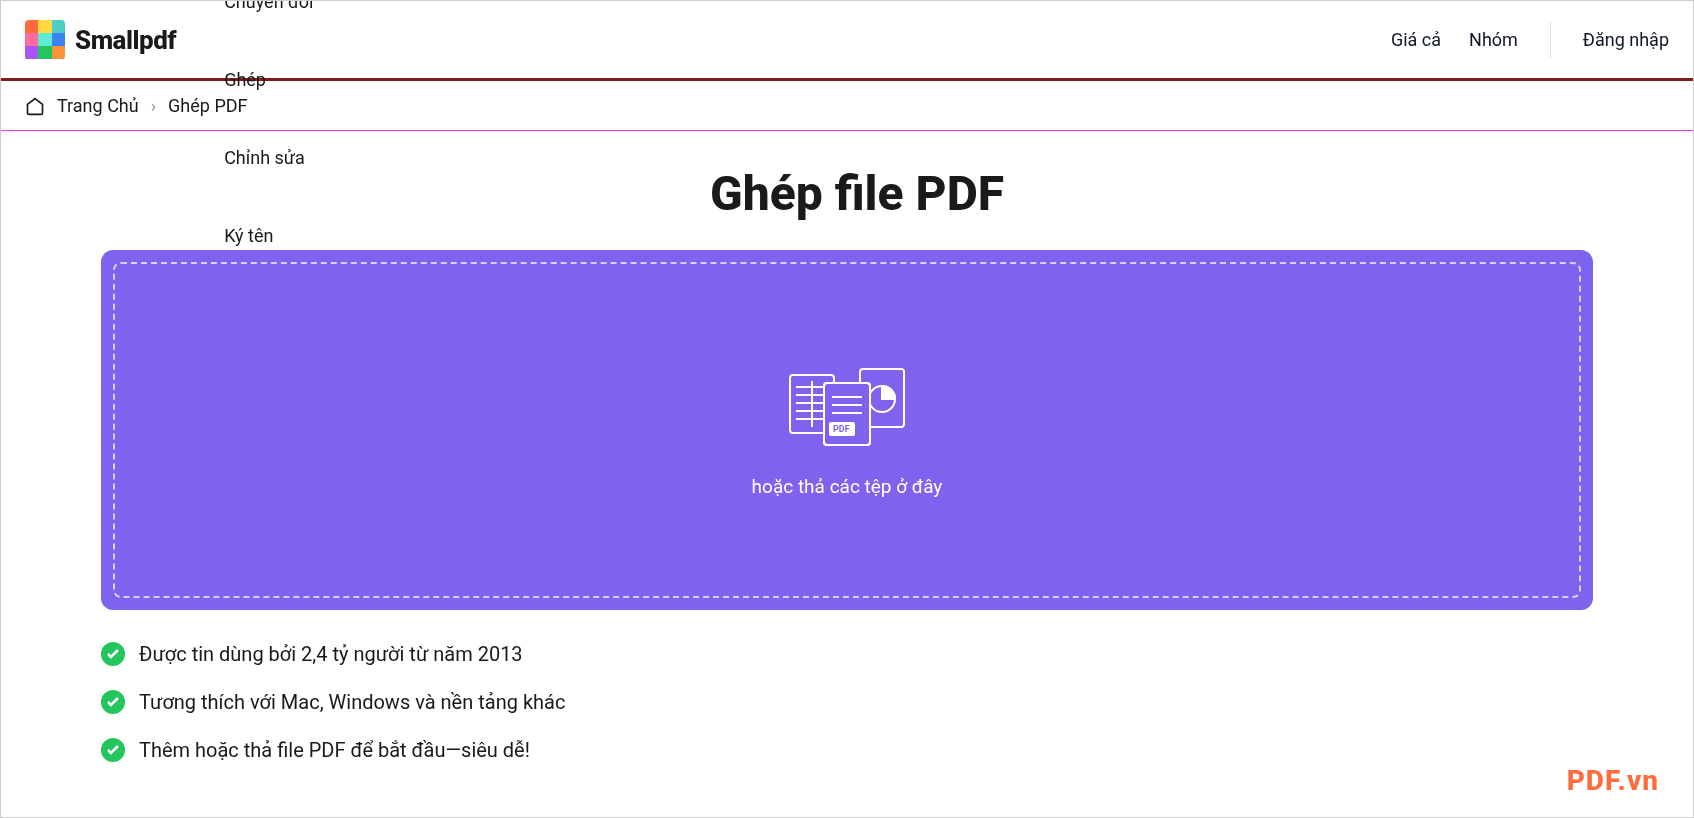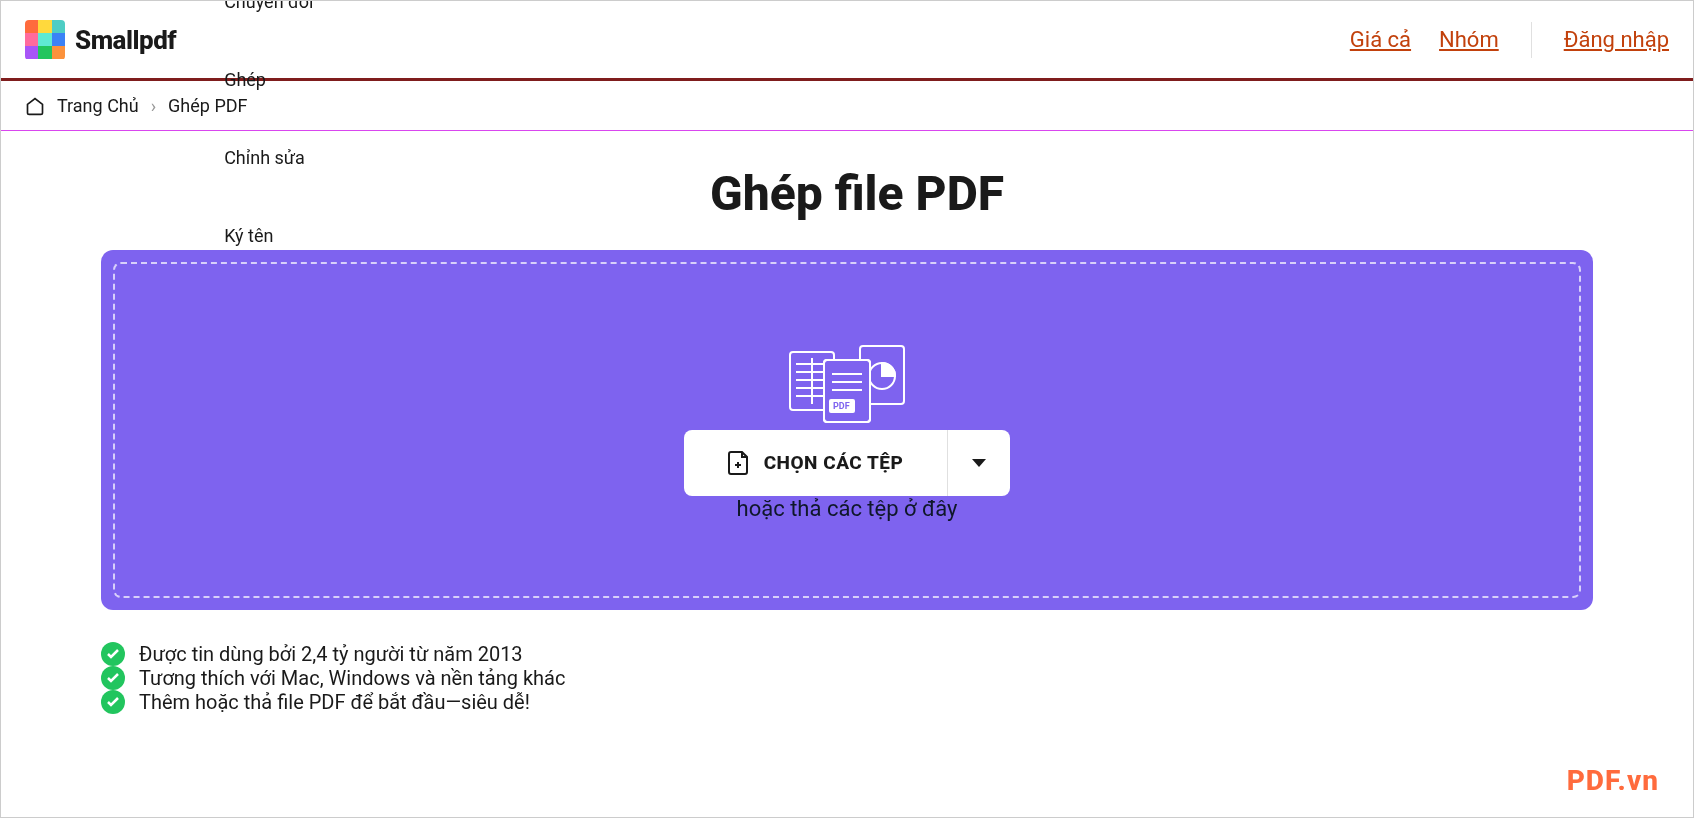--- a/index.html
+++ b/index.html
@@ -13,48 +13,48 @@
 .brand-name { font-size: 26px; font-weight: 800; letter-spacing: -0.5px; }
 
 .nav-left { display: flex; align-items: flex-start; gap: 13px; margin-left: 48px; flex-direction: column; }
 .nav-item { font-size: 18px; color: #1a1a1a; cursor: pointer; position: relative; padding: 22px 0; }
 .tools-item { display: flex; align-items: center; gap: 8px; color: #1564ff; font-weight: 500; padding: 22px 8px; border-bottom: 3px solid #1564ff; }
 .grid-icon { display: grid; grid-template-columns: repeat(3, 5px); grid-template-rows: repeat(3, 5px); gap: 2px; }
 .grid-icon span { background: #1564ff; border-radius: 1px; }
 .caret-down { width: 0; height: 0; border-left: 5px solid transparent; border-right: 5px solid transparent; border-top: 6px solid #1564ff; }
 
 .nav-right { margin-left: auto; display: flex; align-items: center; gap: 28px; }
-.nav-link { font-size: 22px; color: #c2410c; cursor: pointer; text-decoration: underline; }
+.nav-link { font-size: 18px; color: #0f172a; cursor: pointer; }
 .divider { width: 1px; height: 36px; background: #e0e0e0; margin: 0 4px; }
 .btn-cta { background: #1564ff; color: #fff; font-size: 18px; font-weight: 700; padding: 12px 24px; border-radius: 6px; cursor: pointer; }
 
 
 .breadcrumb { display: flex; align-items: center; gap: 12px; padding: 14px 24px; font-size: 18px; color: #1a1a1a; border-bottom: 1px solid #d946ef; }
 .home-icon { width: 20px; height: 20px; }
 .crumb-sep { color: #999; }
 
 
 .page-title { font-size: 48px; font-weight: 800; text-align: center; margin: 34px 0 28px; color: #1a1a1a; padding-left: 20px; }
 
 
 .dropzone-wrap { padding: 0 100px; }
 .dropzone { background: #7e63ef; border-radius: 12px; padding: 12px; height: 360px; }
-.dropzone-inner { border: 2px dashed rgba(255,255,255,0.7); border-radius: 8px; height: 100%; display: flex; flex-direction: column; align-items: center; justify-content: center; }
+.dropzone-inner { border: 2px dashed rgba(255,255,255,0.7); border-radius: 8px; height: 100%; display: flex; flex-direction: column; align-items: center; justify-content: center; gap: 22px; }
 .files-illustration { width: 130px; height: 90px; }
 .choose-row { display: flex; }
 .choose-btn { background: #fff; color: #1a1a1a; font-size: 19px; font-weight: 800; letter-spacing: 0.5px; padding: 20px 44px; border-top-left-radius: 8px; border-bottom-left-radius: 8px; display: flex; align-items: center; gap: 14px; cursor: pointer; }
 .choose-icon { width: 22px; height: 26px; }
 .more-btn { background: #fff; border-left: 1px solid #e0e0e0; padding: 0 24px; display: flex; align-items: center; border-top-right-radius: 8px; border-bottom-right-radius: 8px; cursor: pointer; }
 .chev-down { width: 0; height: 0; border-left: 7px solid transparent; border-right: 7px solid transparent; border-top: 8px solid #1a1a1a; }
-.drop-hint { color: #0f172a; font-size: 22px; }
+.drop-hint { color: #ffffff; font-size: 19px; }
 
 
 .features { display: flex; padding: 32px 100px 0; gap: 60px; }
 .tagline { font-size: 22px; color: #1a1a1a; flex: 1; max-width: 720px; }
-.benefits { display: flex; flex-direction: column; }
+.benefits { display: flex; flex-direction: column; gap: 24px; }
 .benefit { display: flex; align-items: center; gap: 14px; font-size: 20px; }
 .check-circle { width: 24px; height: 24px; flex-shrink: 0; }
 
 
 .watermark { position: absolute; right: 34px; bottom: 20px; font-size: 28px; font-weight: 800; color: #ff6b3d; letter-spacing: 1px; }
 </style>
 </head>
 <body>
 
 <div class="header">
@@ -130,34 +130,20 @@
         <circle cx="100" cy="36" r="13"></circle>
         <path d="M100 36 L100 23 A13 13 0 0 1 113 36 Z" fill="#fff"></path>
         <rect x="42" y="20" width="46" height="62" rx="3" fill="#7e63ef"></rect>
         <rect x="42" y="20" width="46" height="62" rx="3"></rect>
         <line x1="50" y1="34" x2="80" y2="34"></line>
           <line x1="50" y1="42" x2="80" y2="42"></line>
           <line x1="50" y1="50" x2="80" y2="50"></line>
         <rect x="48" y="60" width="24" height="12" rx="1" fill="#fff"></rect>
         <text x="51" y="69" font-size="9" fill="#7e63ef" font-weight="bold" stroke="none">PDF</text>
       </svg>
-      <div class="choose-row">
-        <div class="choose-btn">
-          <svg class="choose-icon" viewBox="0 0 22 26" fill="none" stroke="#1a1a1a" stroke-width="2">
-            <path d="M3 2h11l5 5v15a2 2 0 01-2 2H3a2 2 0 01-2-2V4a2 2 0 012-2z"></path>
-            <path d="M14 2v5h5"></path>
-            <line x1="10" y1="12" x2="10" y2="18"></line>
-              <line x1="7" y1="15" x2="13" y2="15"></line>
-          </svg>
-          <span>CHỌN CÁC TỆP</span>
-        </div>
-        <div class="more-btn">
-          <div class="chev-down"></div>
-        </div>
-      </div>
       <div class="drop-hint">hoặc thả các tệp ở đây</div>
     </div>
   </div>
 </div>
 
 <div class="features">
   <div class="benefits">
     <div class="benefit">
       <svg class="check-circle" viewBox="0 0 24 24">
           <circle cx="12" cy="12" r="12" fill="#22c55e"></circle>

